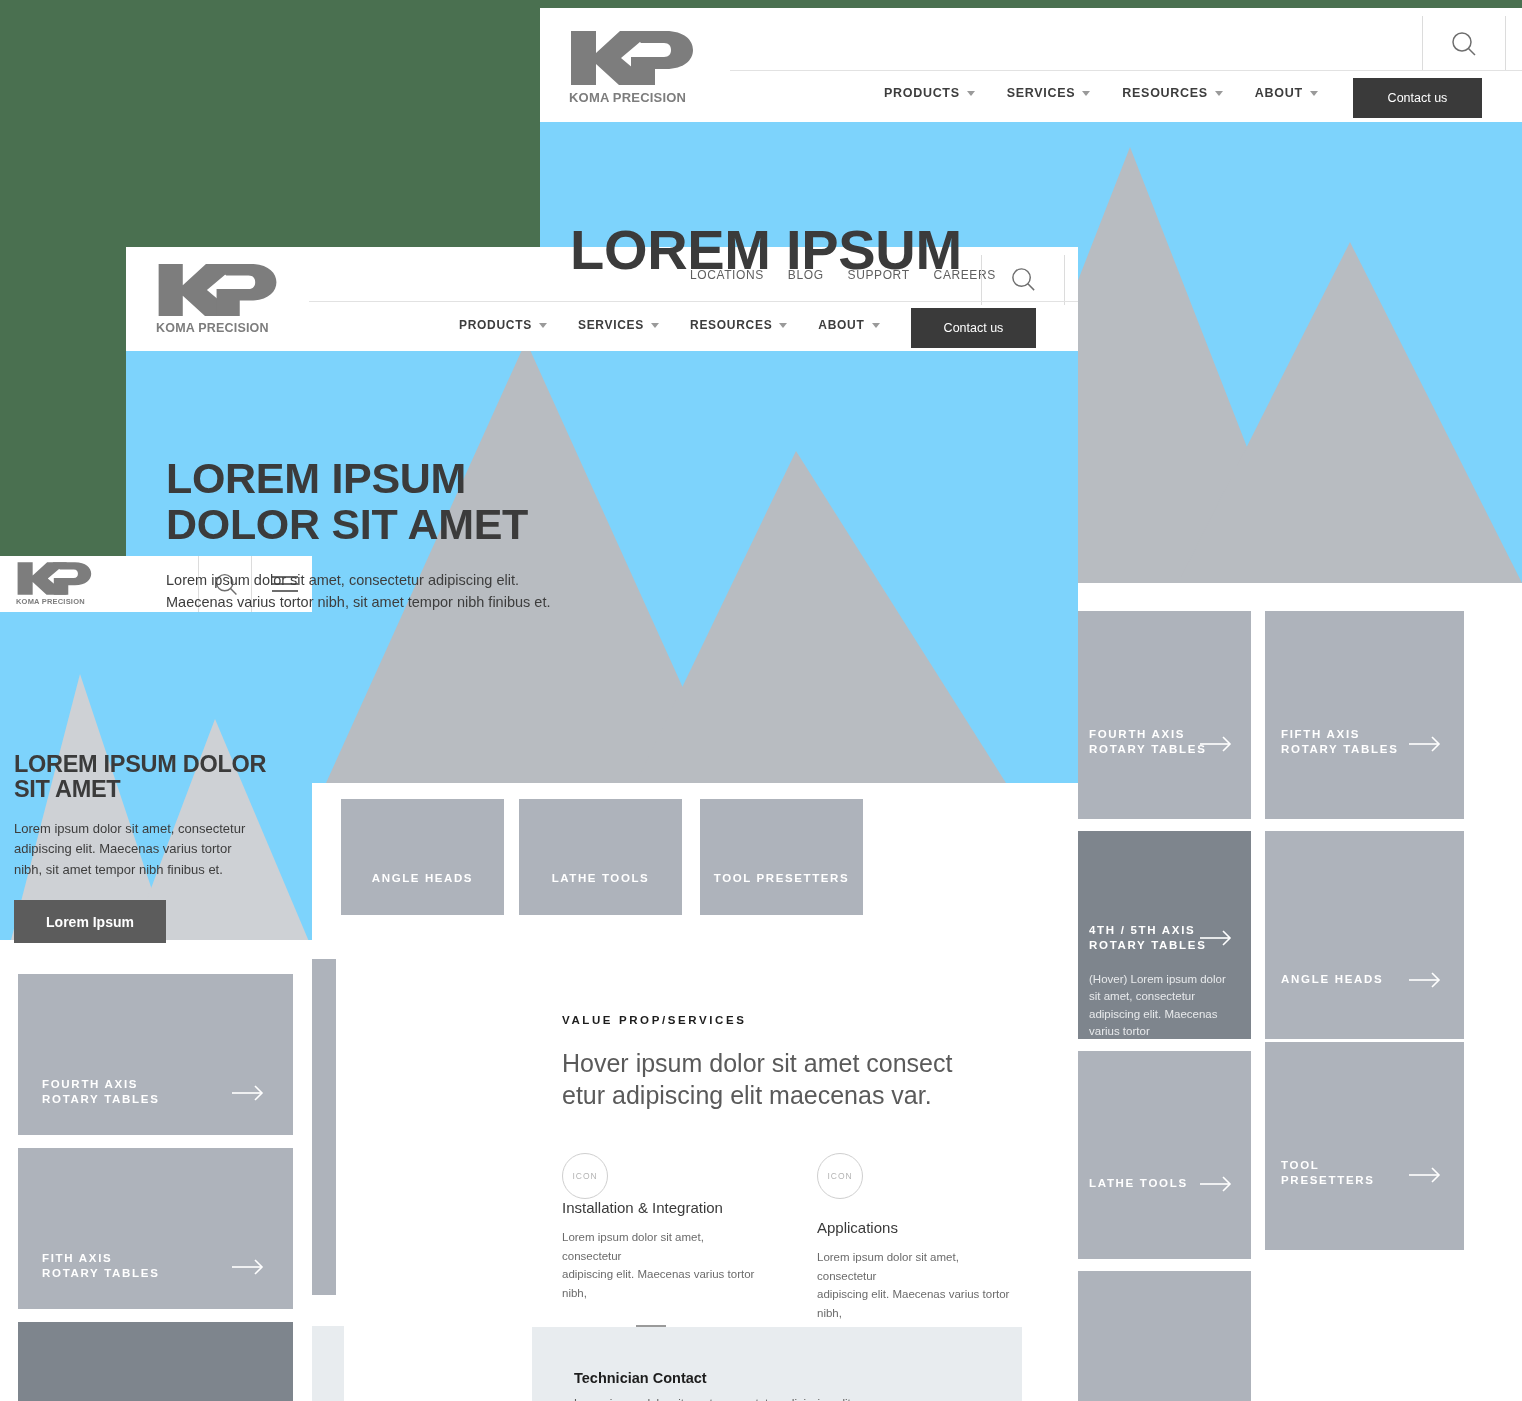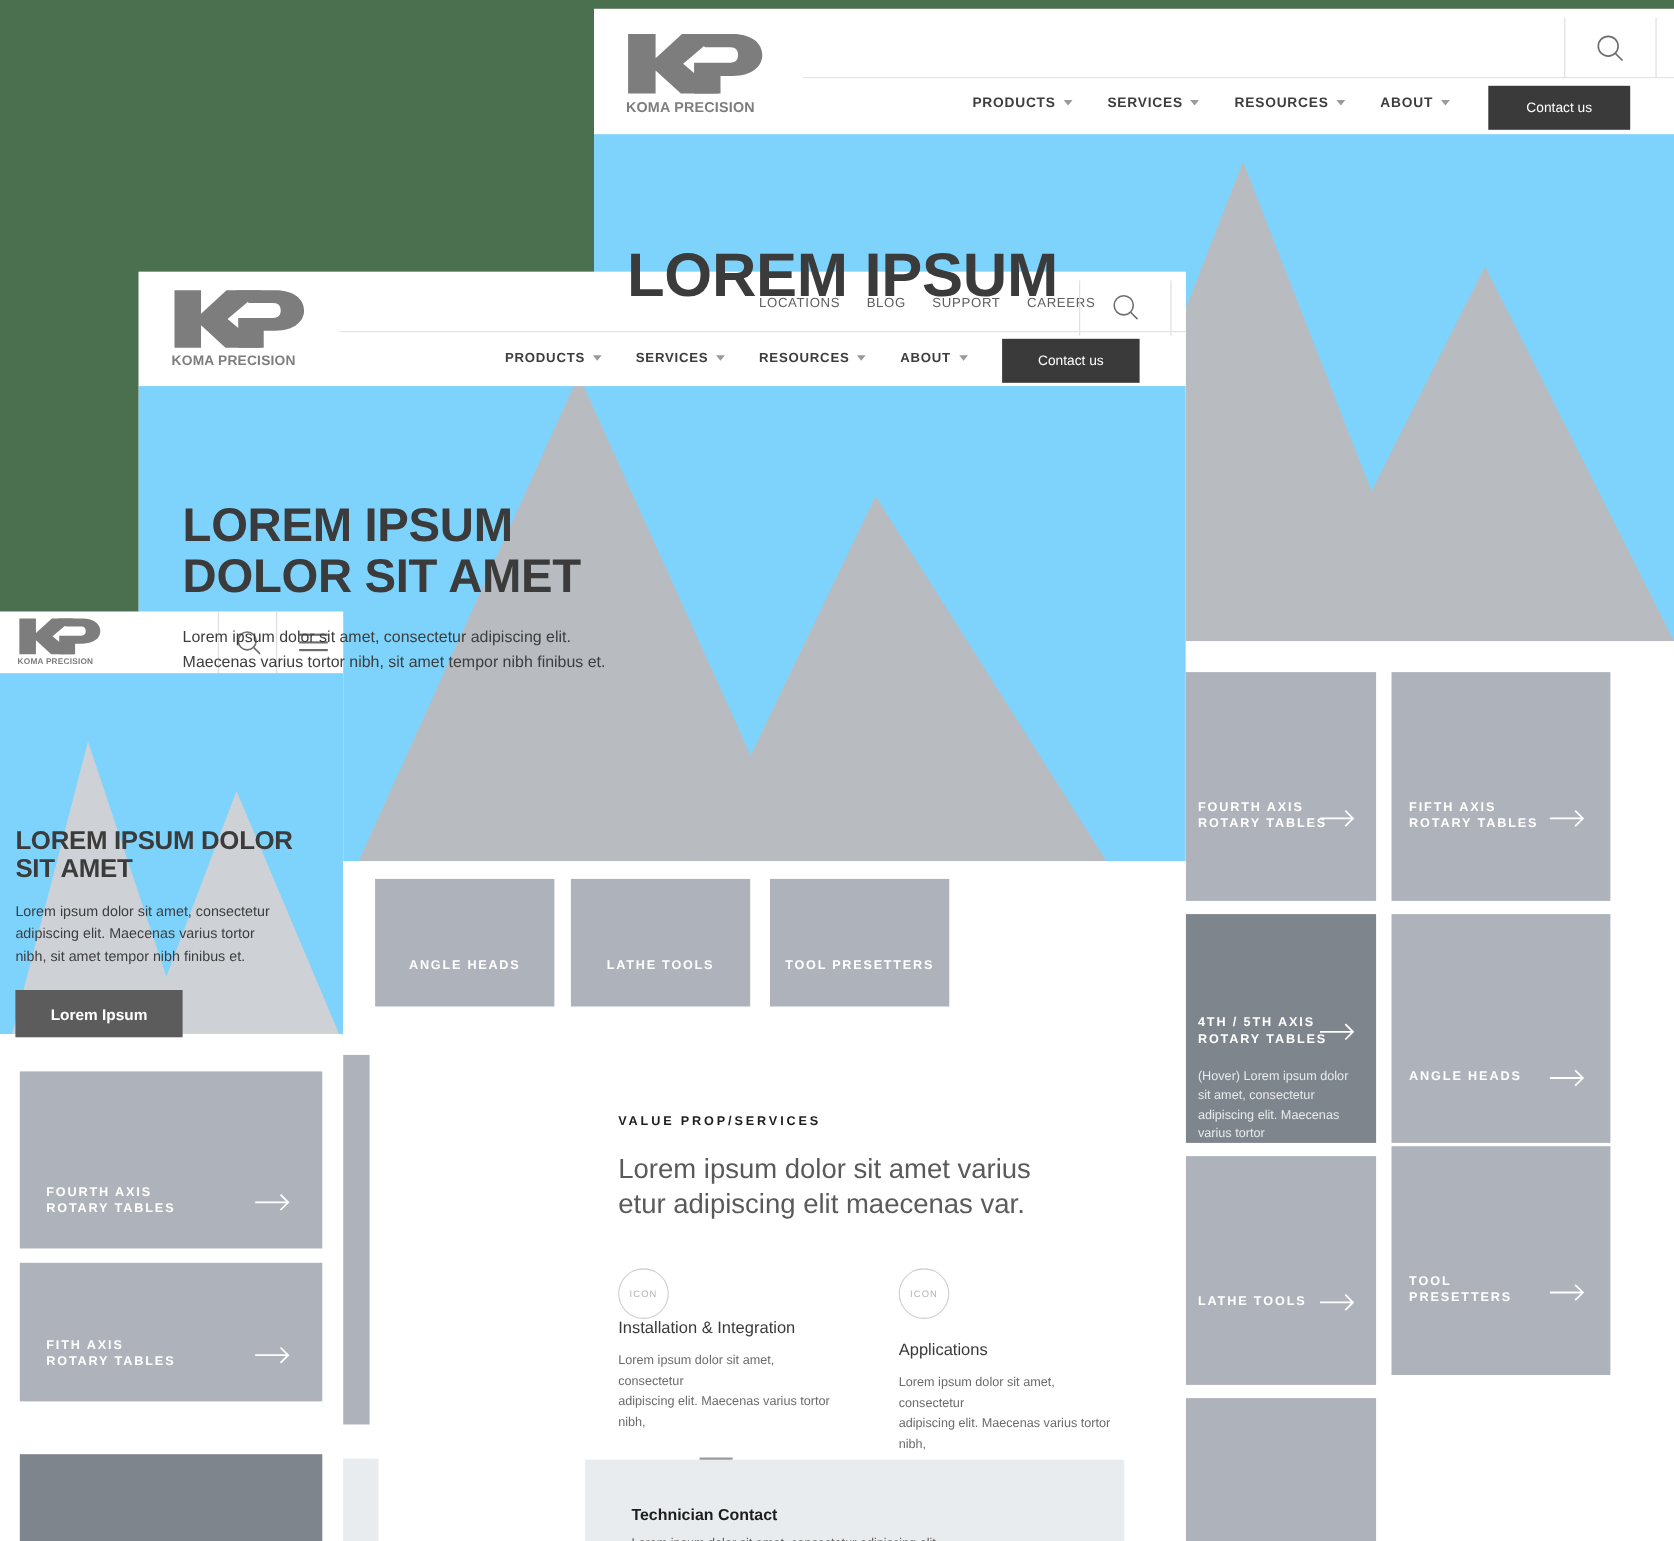--- a/index.html
+++ b/index.html
@@ -261,21 +261,21 @@
 
     <div style="position:absolute;left:14px;top:712px;width:196px;height:336px;background:#aeb3bb;overflow:hidden;">
       <svg width="196" height="336" viewBox="0 0 196 336">
         <polygon points="70,132 160,240 0,240 0,160 28,190" fill="#dcdee1"></polygon>
       </svg>
     </div>
 
     <div style="position:absolute;left:436px;top:733px;width:480px;">
       <div class="eyebrow" style="font-size:11.5px;">VALUE PROP/SERVICES</div>
       <div class="vp-head" style="margin-top:22px;font-size:25px;">
-        <span>Lorem ipsum dolor sit amet varius</span><br>
+        <span>Hover ipsum dolor sit amet consect</span><br>
         <span>etur adipiscing elit maecenas var.</span>
       </div>
 
       <div style="display:flex;gap:55px;margin-top:42px;">
         <div style="width:200px;">
           <div class="icon-circle" style="width:46px;height:46px;font-size:8.5px;">ICON</div>
           <div class="svc-title" style="font-size:15px;">Installation &amp; Integration</div>
           <div class="svc-body" style="margin-top:12px;font-size:11.5px;">
             <span>Lorem ipsum dolor sit amet, consectetur</span><br>
             <span>adipiscing elit. Maecenas varius tortor nibh,</span>
@@ -371,21 +371,21 @@
     <div style="position:absolute;left:0;top:384px;width:312px;height:461px;background:#fff;"></div>
 
     <div style="position:absolute;left:18px;top:418px;width:275px;">
       <div class="tile" style="position:absolute;left:0;top:0;width:275px;height:161px;">
         <div class="tlbl" style="left:24px;bottom:28px;font-size:11.5px;">FOURTH AXIS<br>ROTARY TABLES</div>
         <svg class="tarrow" style="right:28px;bottom:33px;" width="34" height="18" viewBox="0 0 34 18">
             <line class="arrow" x1="1" y1="9" x2="31" y2="9"></line>
             <polyline class="arrow" points="24,2 31,9 24,16"></polyline>
           </svg>
       </div>
-      <div class="tile" style="position:absolute;left:0;top:174px;width:275px;height:126px;">
+      <div class="tile" style="position:absolute;left:0;top:174px;width:275px;height:161px;">
         <div class="tlbl" style="left:24px;bottom:28px;font-size:11.5px;">FITH AXIS<br>ROTARY TABLES</div>
         <svg class="tarrow" style="right:28px;bottom:33px;" width="34" height="18" viewBox="0 0 34 18">
             <line class="arrow" x1="1" y1="9" x2="31" y2="9"></line>
             <polyline class="arrow" points="24,2 31,9 24,16"></polyline>
           </svg>
       </div>
       <div class="tile hover" style="position:absolute;left:0;top:348px;width:275px;height:80px;"></div>
     </div>
   </div>
 

